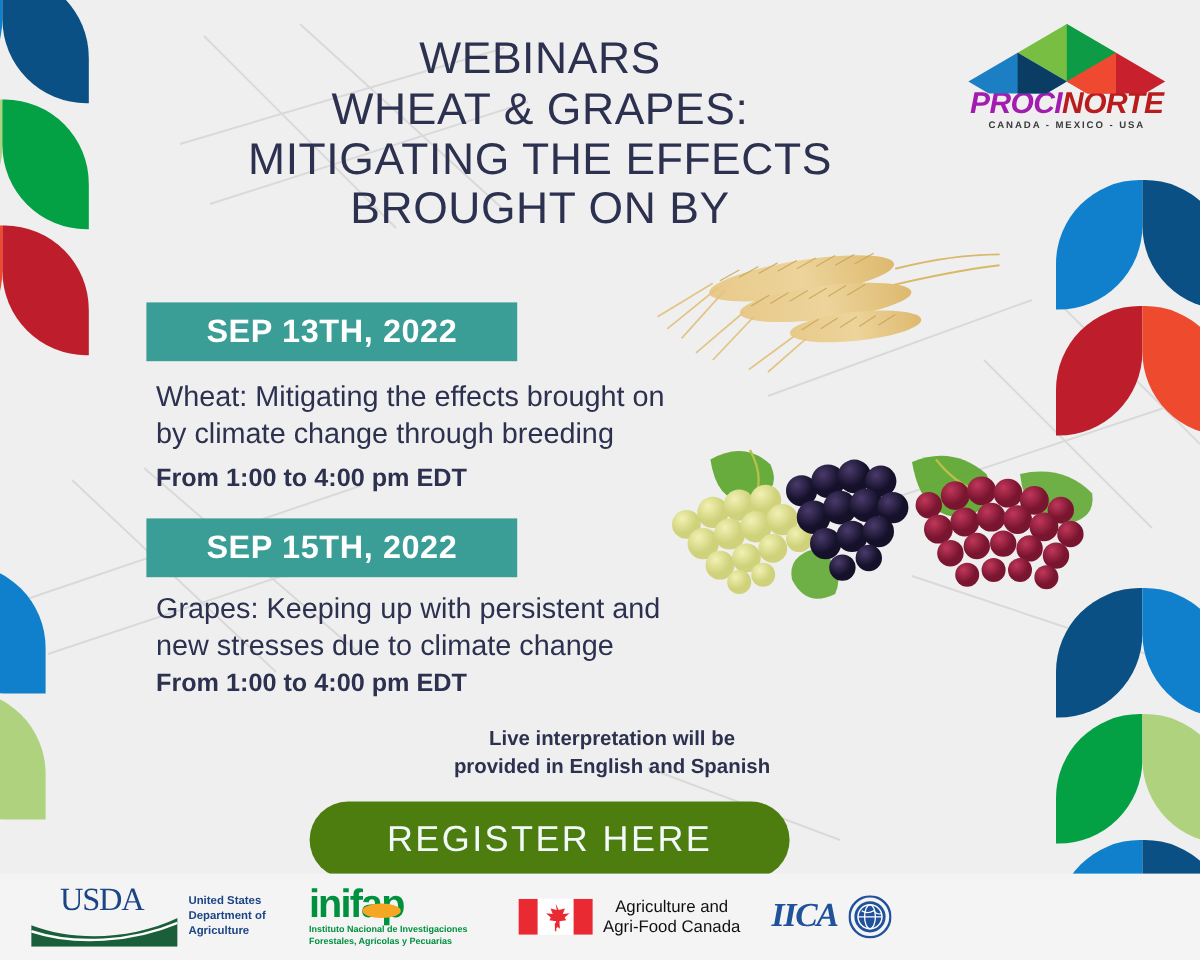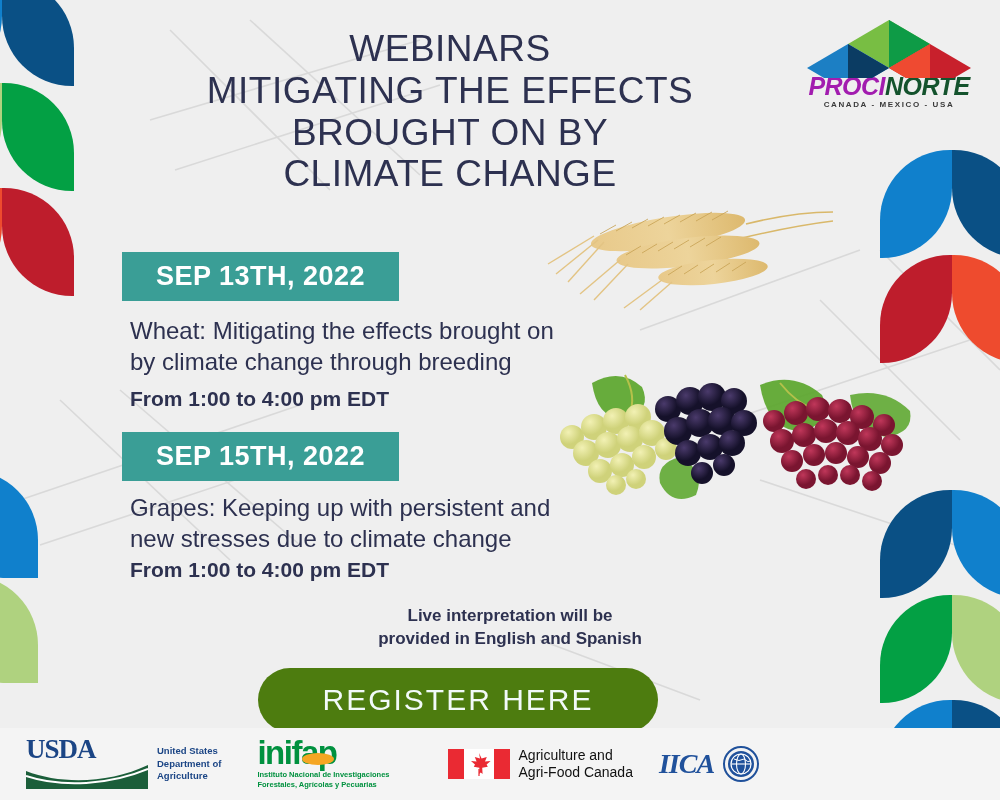--- a/index.html
+++ b/index.html
@@ -18,40 +18,40 @@
   .petal-cluster { position:absolute; z-index:1; }
   .petal { position:absolute; width:72px; height:108px; }
   .leafL { border-radius:70px 0 70px 0; }
   .leafR { border-radius:0 70px 0 70px; }
 
   
   #procinorte { position:absolute; top:18px; right:18px; width:186px; z-index:5; text-align:center; }
   #pn-diamonds { position:relative; height:60px; }
   #pn-word { font-size:25px; font-weight:bold; font-style:italic; letter-spacing:-.5px; line-height:1; margin-top:-4px;}
   #pn-proci { color:#a21caf; }
-  #pn-norte { color:#14532d; }
+  #pn-norte { color:#b91c1c; }
   #pn-tag { font-size:8px; letter-spacing:1.6px; color:#3a3a3a; margin-top:1px; font-weight:bold; }
 
   
   #title {
     position:absolute; top:28px; left:110px; width:680px; z-index:4;
     text-align:center; color:#2D3150;
     font-size:37px; font-weight:normal; line-height:1.13; letter-spacing:.5px;
   }
   #title .tl-line { display:block; white-space:nowrap; }
 
   
   #wheat-img  { position:absolute; left:528px; top:190px; width:310px; height:125px; z-index:2; }
   #grapes-img { position:absolute; left:530px; top:365px; width:400px; height:150px; z-index:2; }
 
   
   .date-badge {
     position:absolute; background:#3A9E96; color:#fff;
     font-size:27px; font-weight:bold; letter-spacing:.5px;
-    padding:9px 34px; z-index:4;
+    padding:9px 50px; z-index:4;
   }
   .sess-desc {
     position:absolute; color:#2D3150; font-size:24px;
     line-height:1.3; z-index:4; width:700px;
   }
   .sess-time {
     position:absolute; color:#2D3150; font-size:21px;
     font-weight:bold; z-index:4;
   }
 
@@ -78,21 +78,21 @@
 
   
   #footer {
     position:absolute; left:0; bottom:0; width:1000px; height:72px;
     background:#F4F4F4; z-index:6;
     display:flex; align-items:center; gap:26px; padding-left:26px;
   }
   .logo-row { display:flex; align-items:center; gap:9px; }
 
   #usda-mark { line-height:1; }
-  #usda-word { font-size:27px; font-weight:bold; color:#1B4585; letter-spacing:-1px; font-family:"Liberation Serif",serif; }
+  #usda-word { font-size:27px; font-weight:normal; color:#1B4585; letter-spacing:-1px; font-family:"Liberation Serif",serif;margin-left:24px; }
   #usda-sub  { font-size:9.5px; font-weight:bold; color:#1B4585; line-height:1.35; }
 
   #inifap-word { font-size:33px; font-weight:bold; color:#00913F; letter-spacing:-1.5px; line-height:.9; position:relative; }
   #inifap-sub  { font-size:7.5px; font-weight:bold; color:#00913F; line-height:1.3; margin-top:2px; }
 
   #ca-flag { width:62px; height:30px; position:relative; background:#fff; }
   #aafc-text { font-size:14px; color:#111; line-height:1.25; }
 
   #iica-word { font-size:28px; font-weight:bold; font-style:italic; color:#20519B; letter-spacing:-1px; font-family:"Liberation Serif",serif; }
 </style>
@@ -160,23 +160,23 @@
     </svg>
   </div>
   <div id="pn-word">
     <span id="pn-proci">PROCI</span><span id="pn-norte">NORTE</span>
   </div>
   <div id="pn-tag">CANADA  -  MEXICO  -  USA</div>
 </div>
 
 <h1 id="title">
   <span class="tl-line">WEBINARS</span>
+  <span class="tl-line">WHEAT &amp; GRAPES:</span>
   <span class="tl-line">MITIGATING THE EFFECTS</span>
   <span class="tl-line">BROUGHT ON BY</span>
-  <span class="tl-line">CLIMATE CHANGE</span>
 </h1>
 
 <svg id="wheat-img" viewBox="0 0 310 125">
   <defs>
     <linearGradient id="wg" x1="0" y1="0" x2="1" y2="0">
       <stop offset="0" stop-color="#E8C98A"></stop>
         <stop offset=".5" stop-color="#EDD49B"></stop>
         <stop offset="1" stop-color="#DDB96E"></stop>
     </linearGradient>
   </defs>
@@ -350,21 +350,21 @@
       <svg width="34" height="14" viewBox="0 0 34 14" style="position:absolute; left:44px; top:14px;">
         <ellipse cx="17" cy="7" rx="16" ry="6" fill="#F5A623"></ellipse>
       </svg>
     </div>
     <div id="inifap-sub">
       <div>Instituto Nacional de Investigaciones</div>
       <div>Forestales, Agrícolas y Pecuarias</div>
     </div>
   </div>
 
-  <div class="logo-row" style="margin-left:32px;">
+  <div class="logo-row" style="margin-left:16px;text-align:center;">
     <svg id="ca-flag" viewBox="0 0 62 30">
       <rect x="0" y="0" width="16" height="30" fill="#EA2A33"></rect>
       <rect x="46" y="0" width="16" height="30" fill="#EA2A33"></rect>
       <path fill="#EA2A33" d="M31 4 l2.6 5.4 5.2 -1.4 -1.8 4.6 5.6 -0.6 -4 3.6 1.2 2.2 -5.6 1 0.4 6.2 -1.8 -1.6 -1.8 1.6 0.4 -6.2 -5.6 -1 1.2 -2.2 -4 -3.6 5.6 0.6 -1.8 -4.6 5.2 1.4z"></path>
       <rect x="30.4" y="20" width="1.2" height="7" fill="#EA2A33"></rect>
     </svg>
     <div id="aafc-text">
       <div>Agriculture and</div>
       <div>Agri-Food Canada</div>
     </div>

